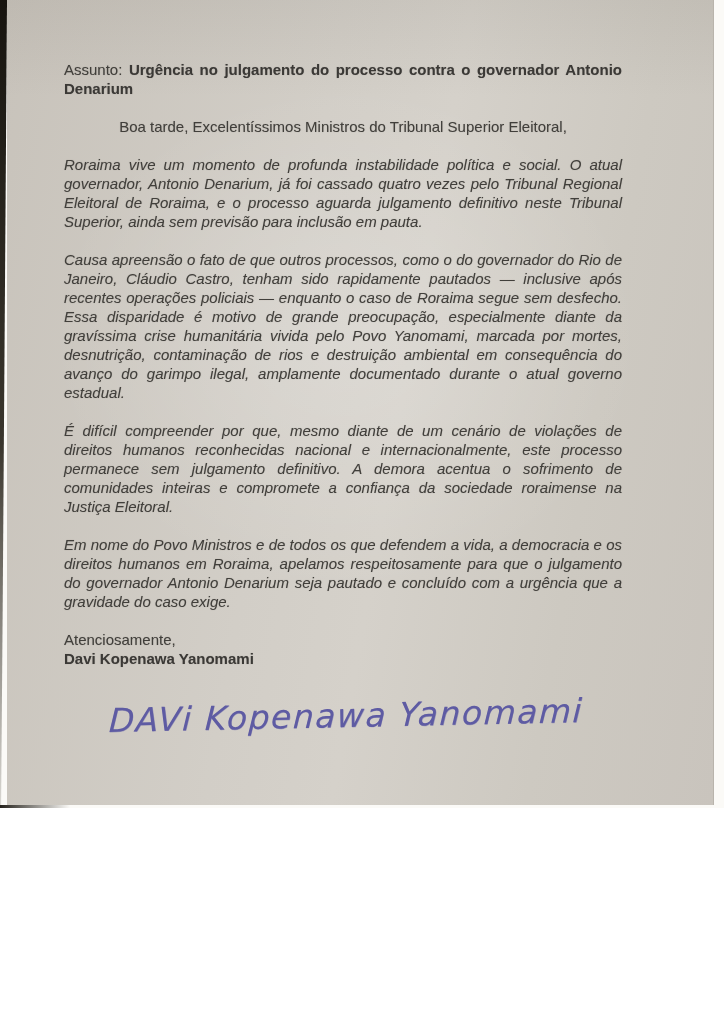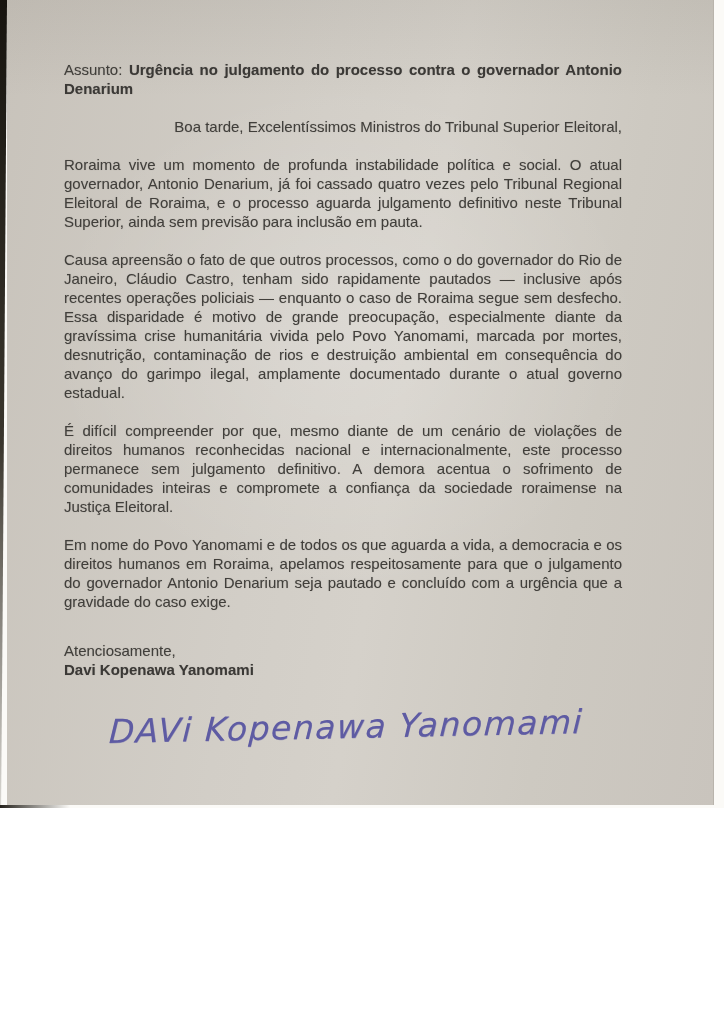--- a/index.html
+++ b/index.html
@@ -49,24 +49,24 @@
     top: 60px;
     width: 558px;
     color: #413f3b;
     font-size: 15px;
     line-height: 19px;
     text-shadow: 0 0 1px rgba(65,63,59,0.30);
   }
   .letter p { margin: 0 0 19px 0; }
   .subject { text-align: justify; }
   .subject strong { font-weight: bold; color: #3b3936; }
-  .greeting { text-align: right; }
-  .body-par { text-align: justify; }
+  .greeting { text-align: center; }
+  .body-par { text-align: justify; font-style: italic; }
   .closing p { margin: 0; }
-  .closing { margin-top: 30px; }
+  .closing { margin-top: 19px; }
   .bold-name { font-weight: bold; color: #3b3936; }
   .signature {
     margin-top: 43px;
     margin-left: 45px;
     font-family: "DejaVu Sans", sans-serif;
     font-style: italic;
     font-size: 33px;
     letter-spacing: 1.5px;
     color: #5e5ba3;
     transform: rotate(-1.2deg) skewX(-4deg);
@@ -85,21 +85,21 @@
       <p class="subject">
         <span>Assunto:</span>
         <strong>Urgência no julgamento do processo contra o governador Antonio Denarium</strong>
       </p>
 
       <p class="greeting">Boa tarde, Excelentíssimos Ministros do Tribunal Superior Eleitoral,</p>
 
       <p class="body-par">Roraima vive um momento de profunda instabilidade política e social. O atual governador, Antonio Denarium, já foi cassado quatro vezes pelo Tribunal Regional Eleitoral de Roraima, e o processo aguarda julgamento definitivo neste Tribunal Superior, ainda sem previsão para inclusão em pauta.</p>
       <p class="body-par">Causa apreensão o fato de que outros processos, como o do governador do Rio de Janeiro, Cláudio Castro, tenham sido rapidamente pautados — inclusive após recentes operações policiais — enquanto o caso de Roraima segue sem desfecho. Essa disparidade é motivo de grande preocupação, especialmente diante da gravíssima crise humanitária vivida pelo Povo Yanomami, marcada por mortes, desnutrição, contaminação de rios e destruição ambiental em consequência do avanço do garimpo ilegal, amplamente documentado durante o atual governo estadual.</p>
       <p class="body-par">É difícil compreender por que, mesmo diante de um cenário de violações de direitos humanos reconhecidas nacional e internacionalmente, este processo permanece sem julgamento definitivo. A demora acentua o sofrimento de comunidades inteiras e compromete a confiança da sociedade roraimense na Justiça Eleitoral.</p>
-      <p class="body-par">Em nome do Povo Yanomami e de todos os que aguarda a vida, a democracia e os direitos humanos em Roraima, apelamos respeitosamente para que o julgamento do governador Antonio Denarium seja pautado e concluído com a urgência que a gravidade do caso exige.</p>
+      <p class="body-par">Em nome do Povo Ministros e de todos os que defendem a vida, a democracia e os direitos humanos em Roraima, apelamos respeitosamente para que o julgamento do governador Antonio Denarium seja pautado e concluído com a urgência que a gravidade do caso exige.</p>
 
       <div class="closing">
         <p>Atenciosamente,</p>
         <p class="bold-name">Davi Kopenawa Yanomami</p>
       </div>
 
       <div class="signature">DAVi Kopenawa Yanomami</div>
 
     </div>
   </div>

